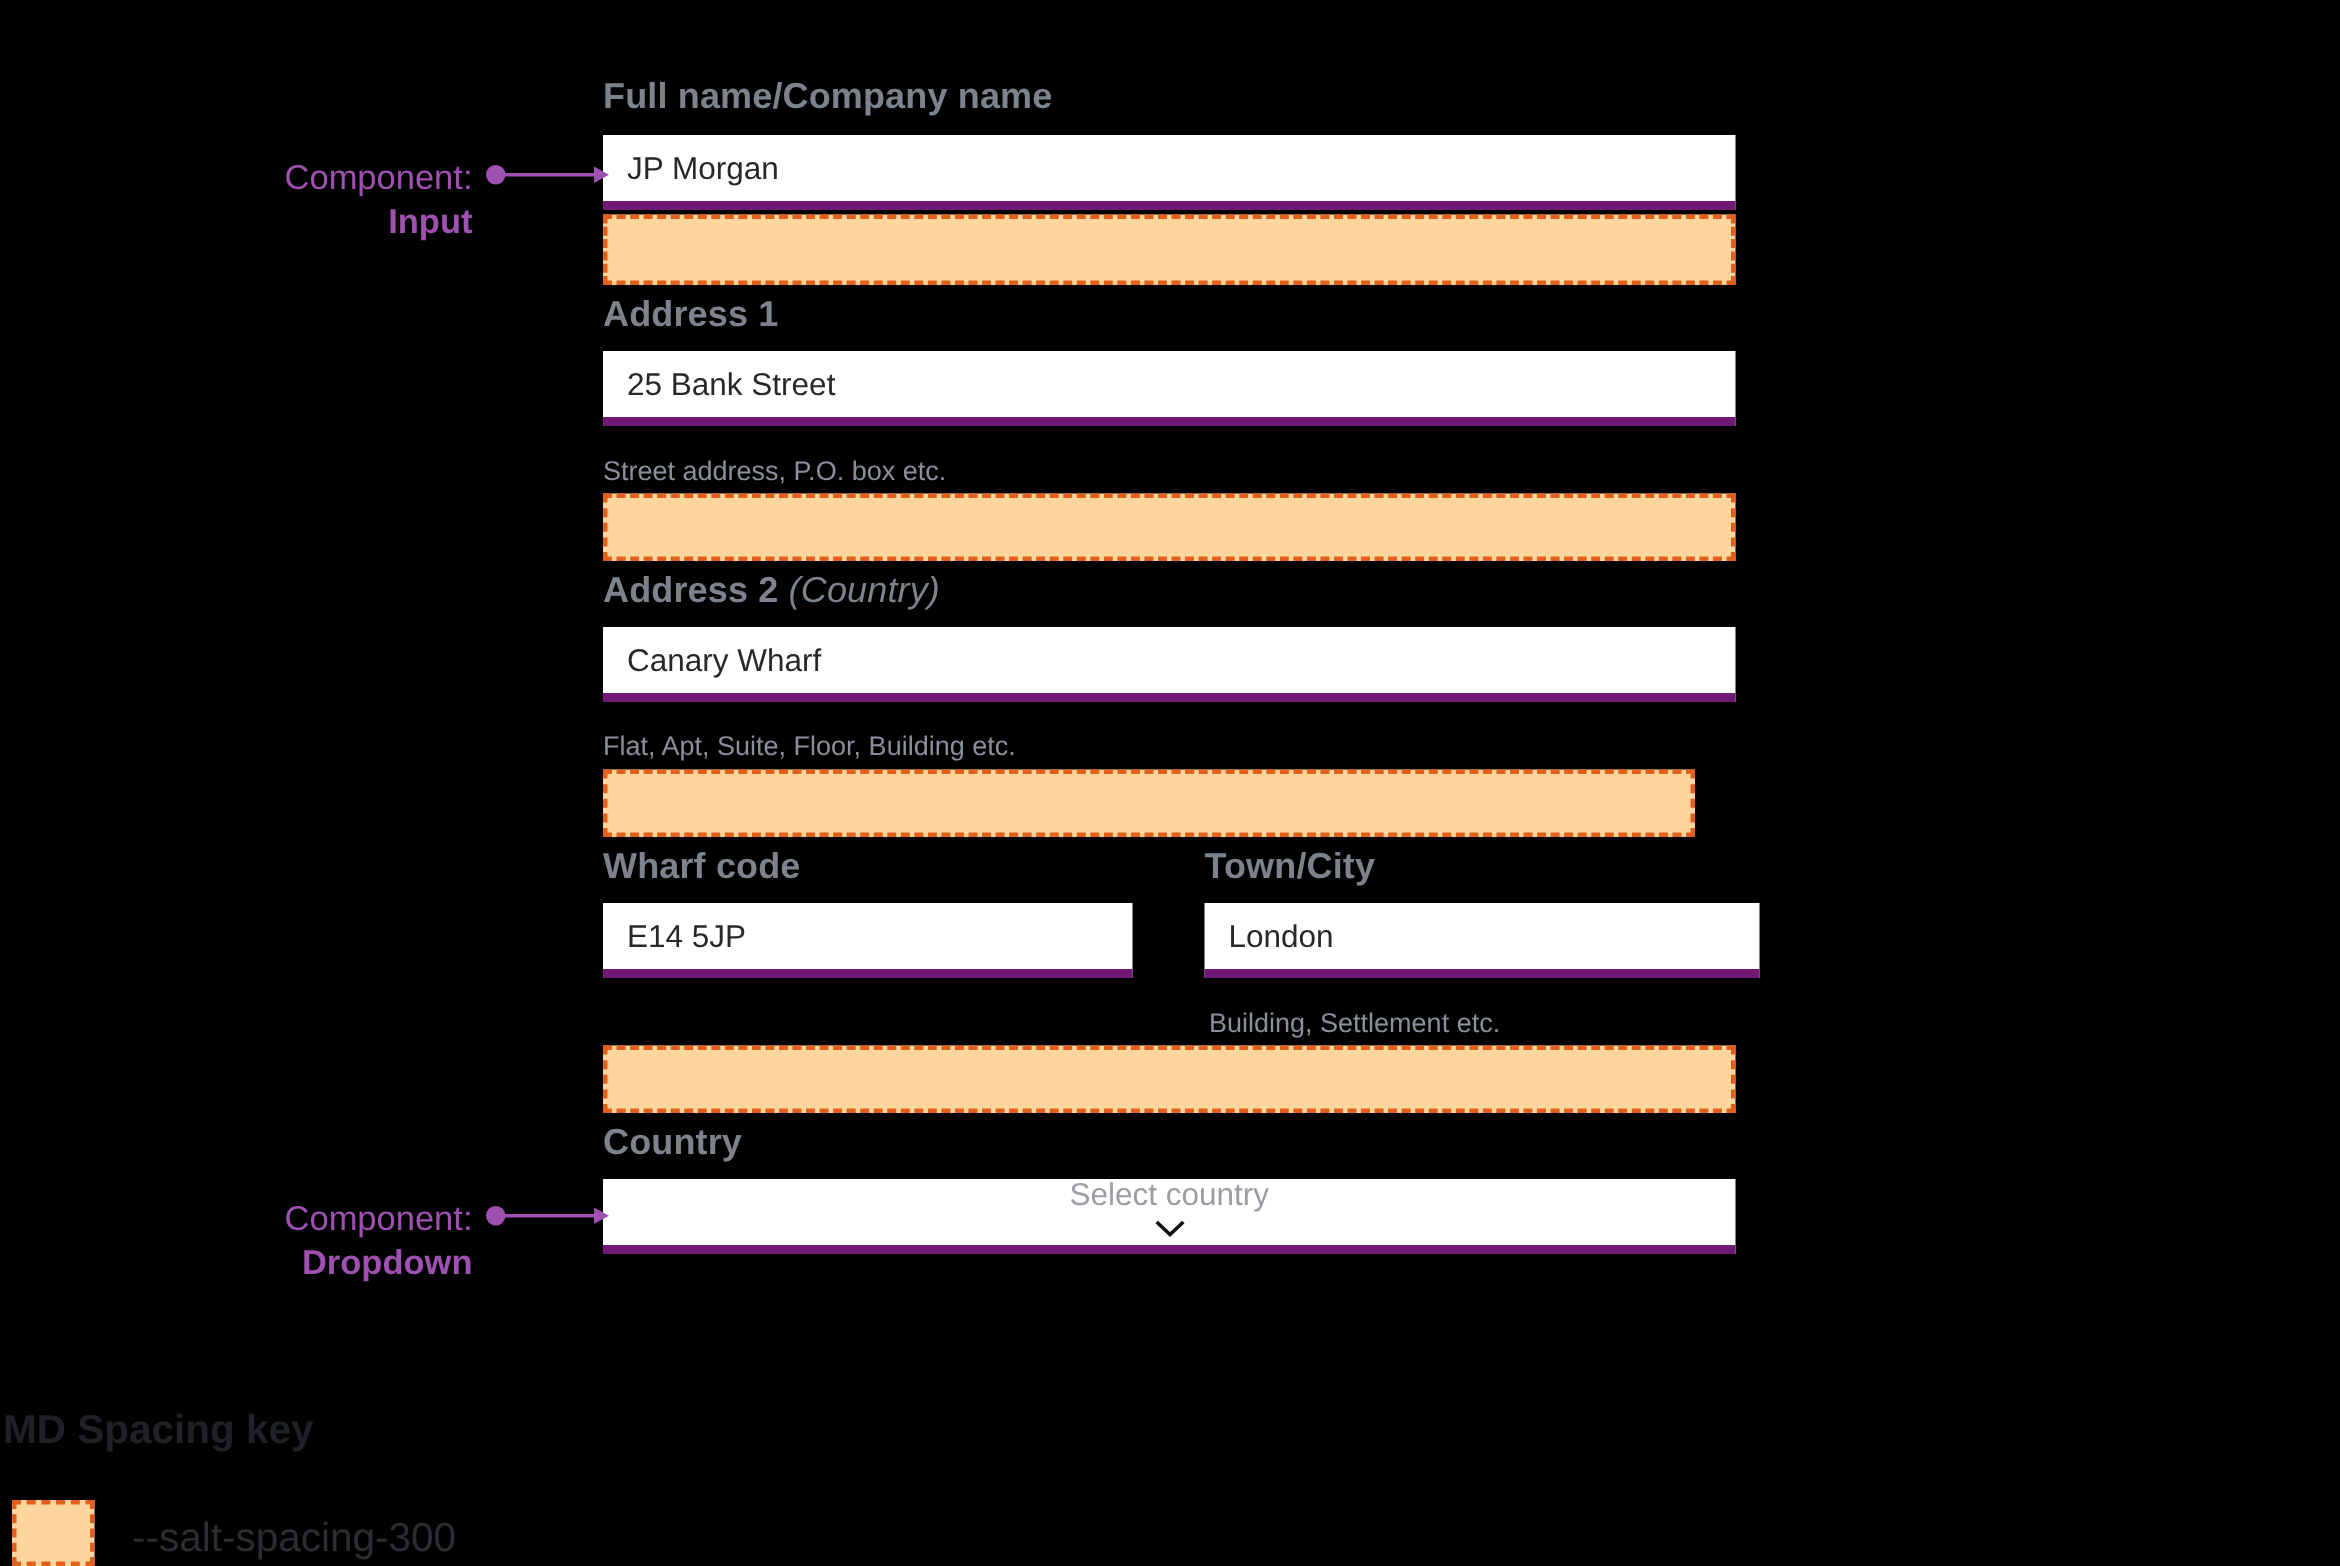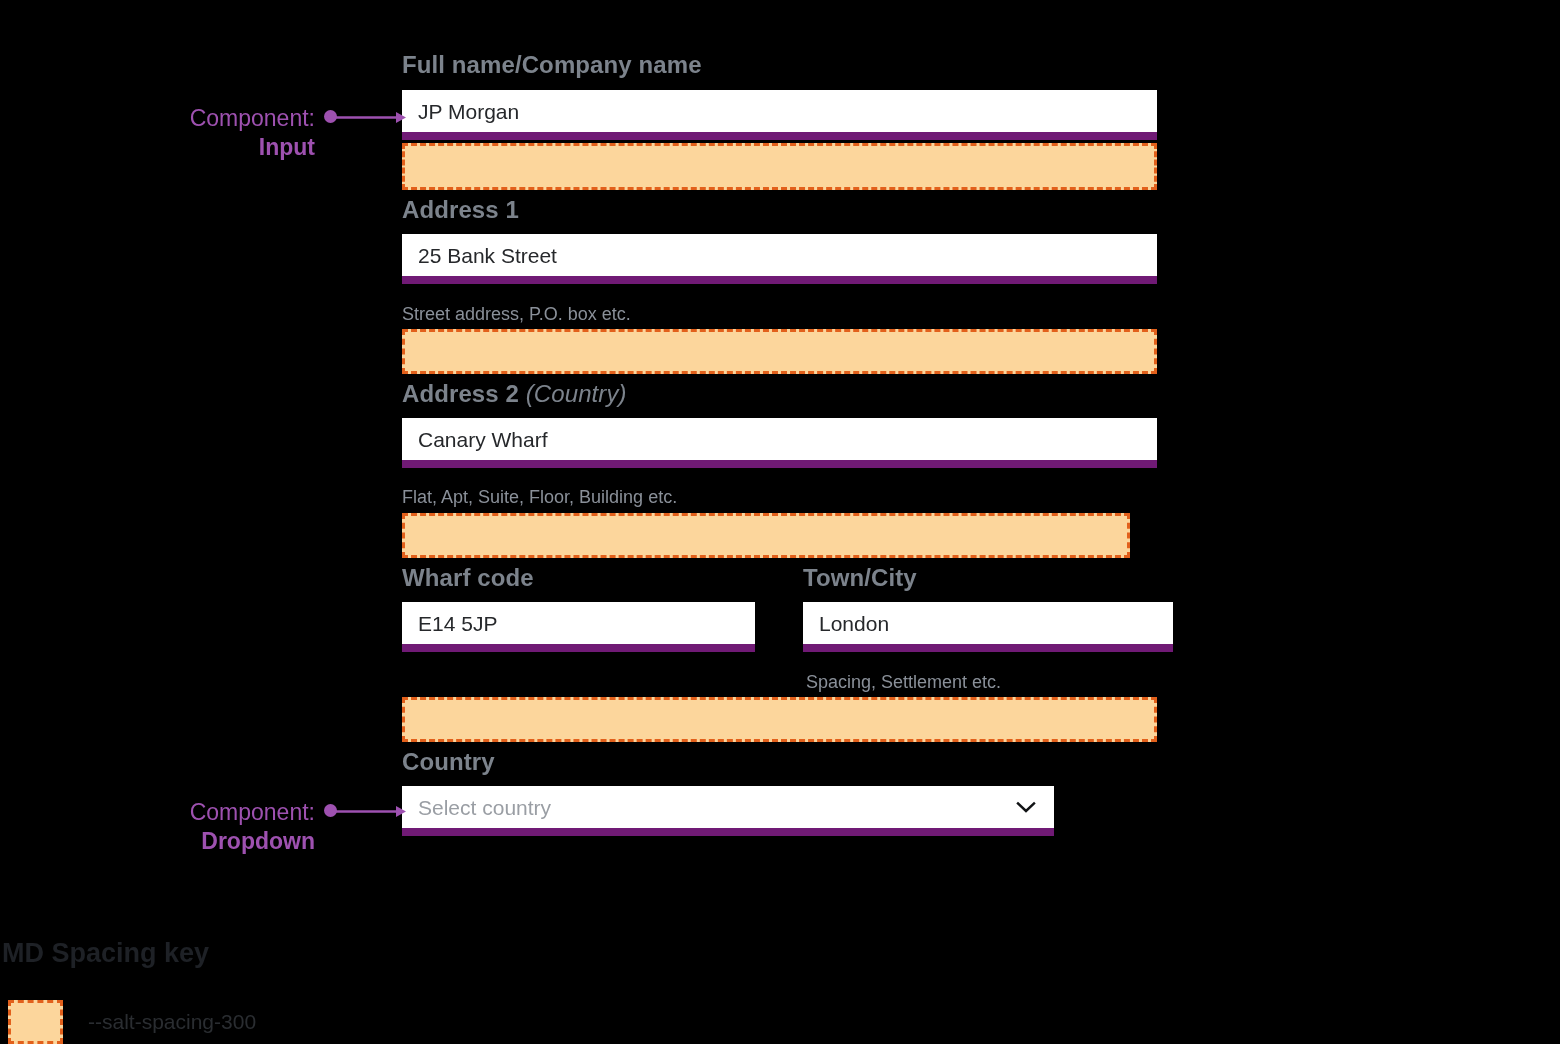--- a/index.html
+++ b/index.html
@@ -38,21 +38,21 @@
     font-size: 18px;
     color: #8A9099;
     white-space: nowrap;
   }
 
   
   .input {
     position: absolute;
     background: #FFFFFF;
     border: none;
-    border-bottom: 8px solid #701a75;
+    border-bottom: 6px solid #701a75;
     display: flex;
     align-items: center;
     padding: 0 16px;
   }
   .input-value {
     font-size: 21px;
     color: #26282B;
     line-height: 1;
     white-space: nowrap;
   }
@@ -121,21 +121,21 @@
     color: #1E2126;
     white-space: nowrap;
   }
   .legend-swatch {
     position: absolute;
     background: #FCD69C;
     border: 3px dashed #E2601B;
   }
   .legend-label {
     position: absolute;
-    font-size: 21px;
+    font-size: 27px;
     color: #2A2D31;
     white-space: nowrap;
   }
 </style>
 </head>
 <body>
 
 <div class="field-label" style="left:402px; top:51px;">
   <span>Full name/Company name</span>
 </div>
@@ -185,30 +185,30 @@
 
 <div class="field-label" style="left:803px; top:564px;">
   <span>Town/City</span>
 </div>
 
 <div class="input" style="left:803px; top:602px; width:370px; height:50px;padding-left:16px;">
   <span class="input-value">London</span>
 </div>
 
 <div class="helper-text" style="left:806px; top:672px;">
-  <span>Spacing, Settlement etc.</span>
+  <span>Building, Settlement etc.</span>
 </div>
 
 <div class="spacing-block" style="left:402px; top:697px; width:755px; height:45px;"></div>
 
 <div class="field-label" style="left:402px; top:748px;">
   <span>Country</span>
 </div>
 
-<div class="input dropdown" style="left:402px; top:786px; width:652px; height:50px;">
+<div class="input dropdown" style="left:402px; top:786px; width:755px; height:50px;flex-direction:column;">
   <span class="input-placeholder">Select country</span>
   <span class="chevron">
     <svg width="24" height="24" viewBox="0 0 24 24" fill="none" xmlns="http://www.w3.org/2000/svg">
       <path d="M4 8.5 L12 16 L20 8.5" stroke="#111315" stroke-width="2.4" stroke-linecap="square" stroke-linejoin="miter" fill="none"></path>
     </svg>
   </span>
 </div>
 
 <div class="annotation" style="left:100px; top:104px; width:215px;">
   <div class="ann-line1">Component:</div>

